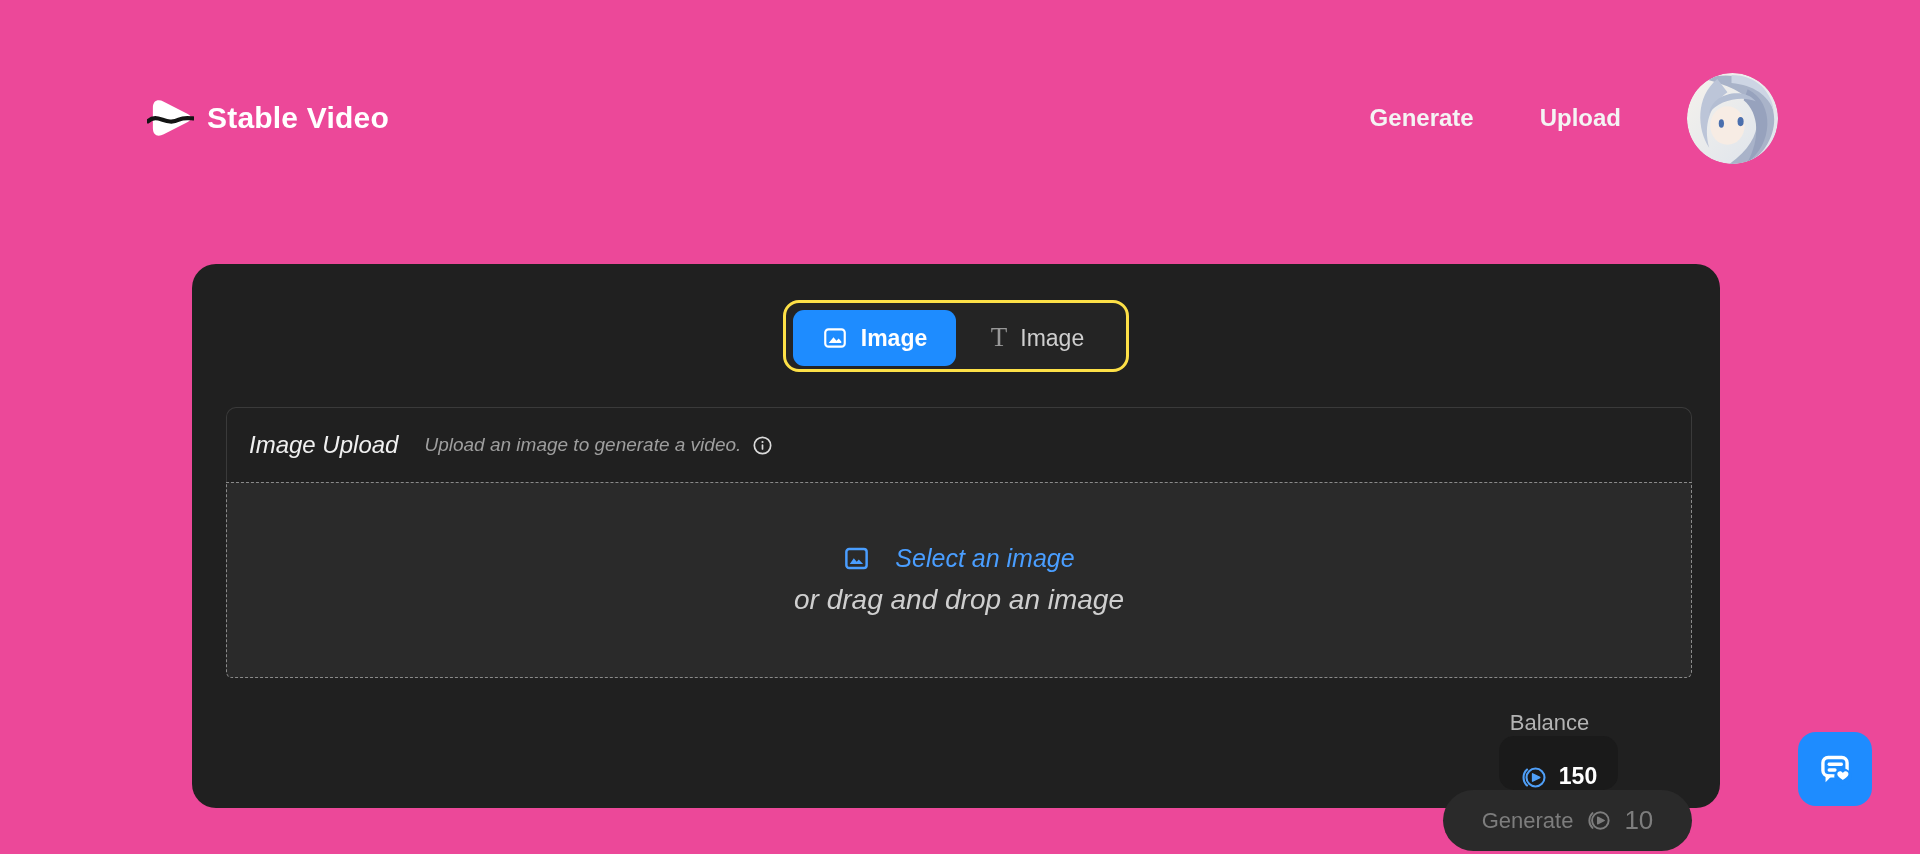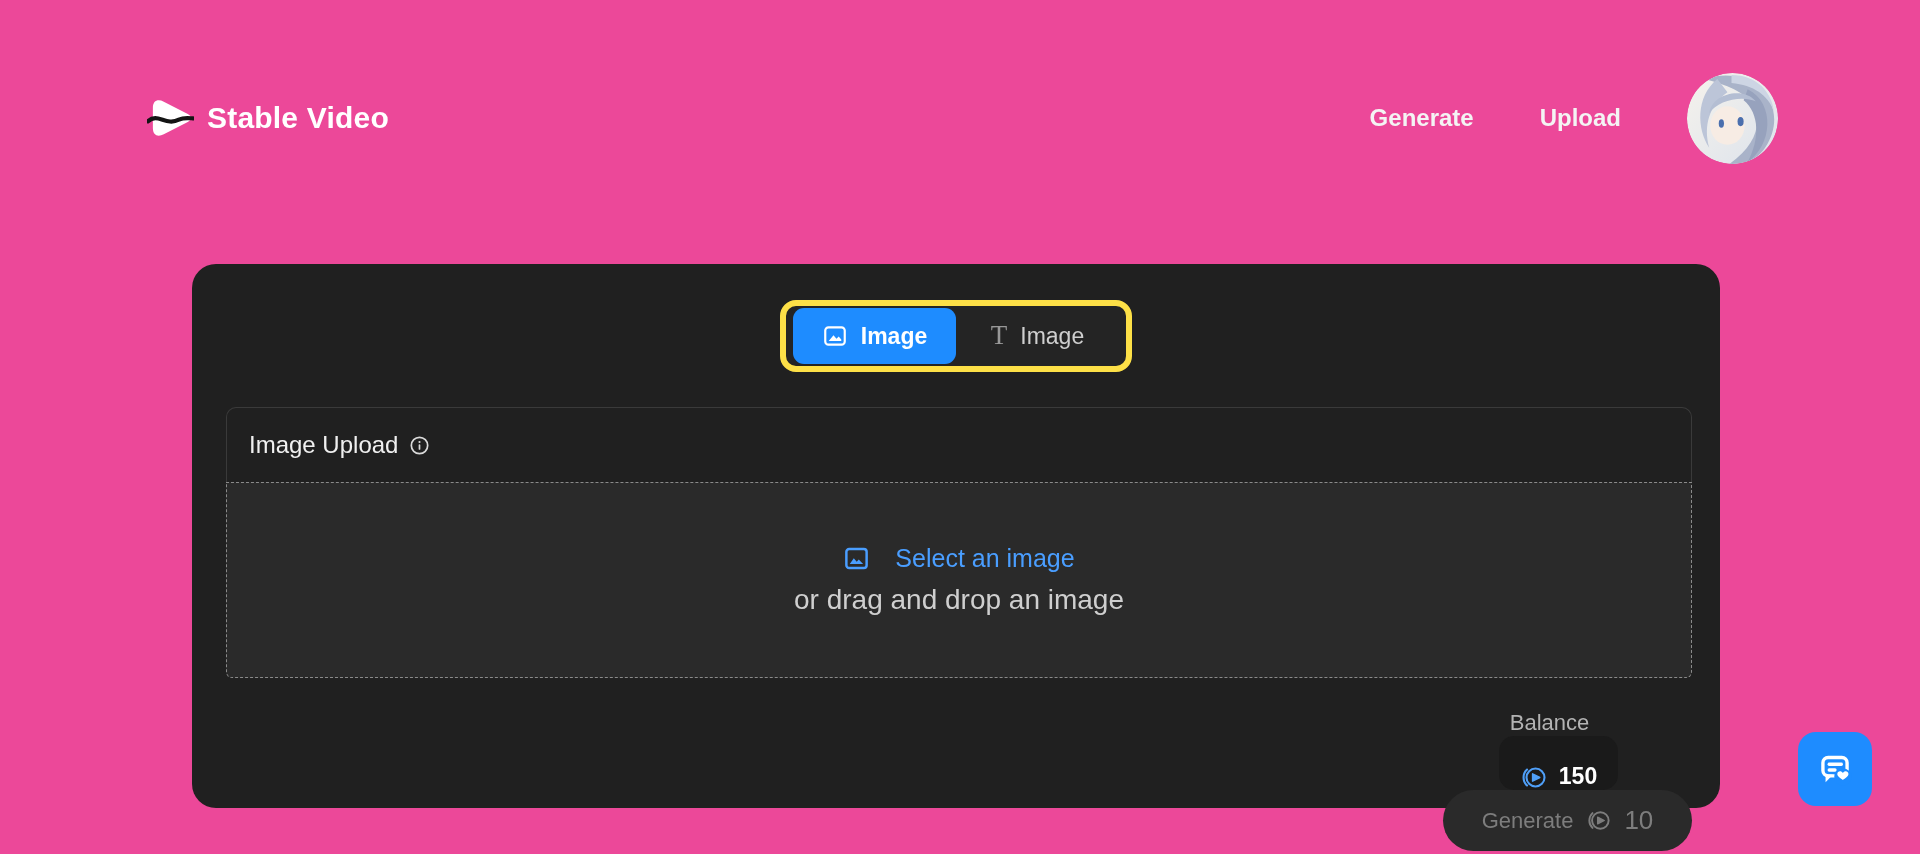--- a/index.html
+++ b/index.html
@@ -70,23 +70,23 @@
 
   
   .toggle {
     position: absolute;
     top: 36px;
     left: 50%;
     transform: translateX(-50%);
     height: 72px;
     box-sizing: border-box;
     display: flex;
-    align-items: center;
+    align-items: flex-start;
     background: #242424;
-    border: 6px solid #fde047;
+    border: 3px solid #fde047;
     border-radius: 16px;
     padding: 7px;
   }
   .tab {
     width: 163px;
     height: 56px;
     border-radius: 11px;
     display: flex;
     align-items: center;
     justify-content: center;
@@ -108,20 +108,21 @@
     line-height: 1;
     transform: translateY(-1px);
   }
 
   
   .upload-box {
     position: absolute;
     left: 34px;
     right: 28px;
     top: 143px;
+    font-style: italic;
   }
   .upload-head {
     height: 75px;
     box-sizing: border-box;
     border: 1px solid #3a3a3a;
     border-bottom: none;
     border-radius: 10px 10px 0 0;
     display: flex;
     align-items: center;
     padding: 0 22px;
@@ -292,20 +293,21 @@
       </div>
       <div class="tab inactive">
         <span class="t-glyph">T</span>
         <span>Image</span>
       </div>
     </div>
 
     <div class="upload-box">
       <div class="upload-head">
         <span class="upload-title">Image Upload</span>
+        <span class="upload-subtitle">Upload an image to generate a video.</span>
         <span class="info-btn">
           <svg width="19" height="19" viewBox="0 0 20 20">
             <circle cx="10" cy="10" r="8.6" fill="none" stroke="#dadada" stroke-width="1.8"></circle>
             <circle cx="10" cy="6.3" r="1.15" fill="#dadada"></circle>
             <rect x="9.1" y="8.6" width="1.8" height="6" rx="0.9" fill="#dadada"></rect>
           </svg>
         </span>
       </div>
       <div class="dropzone">
         <div class="select-row">

